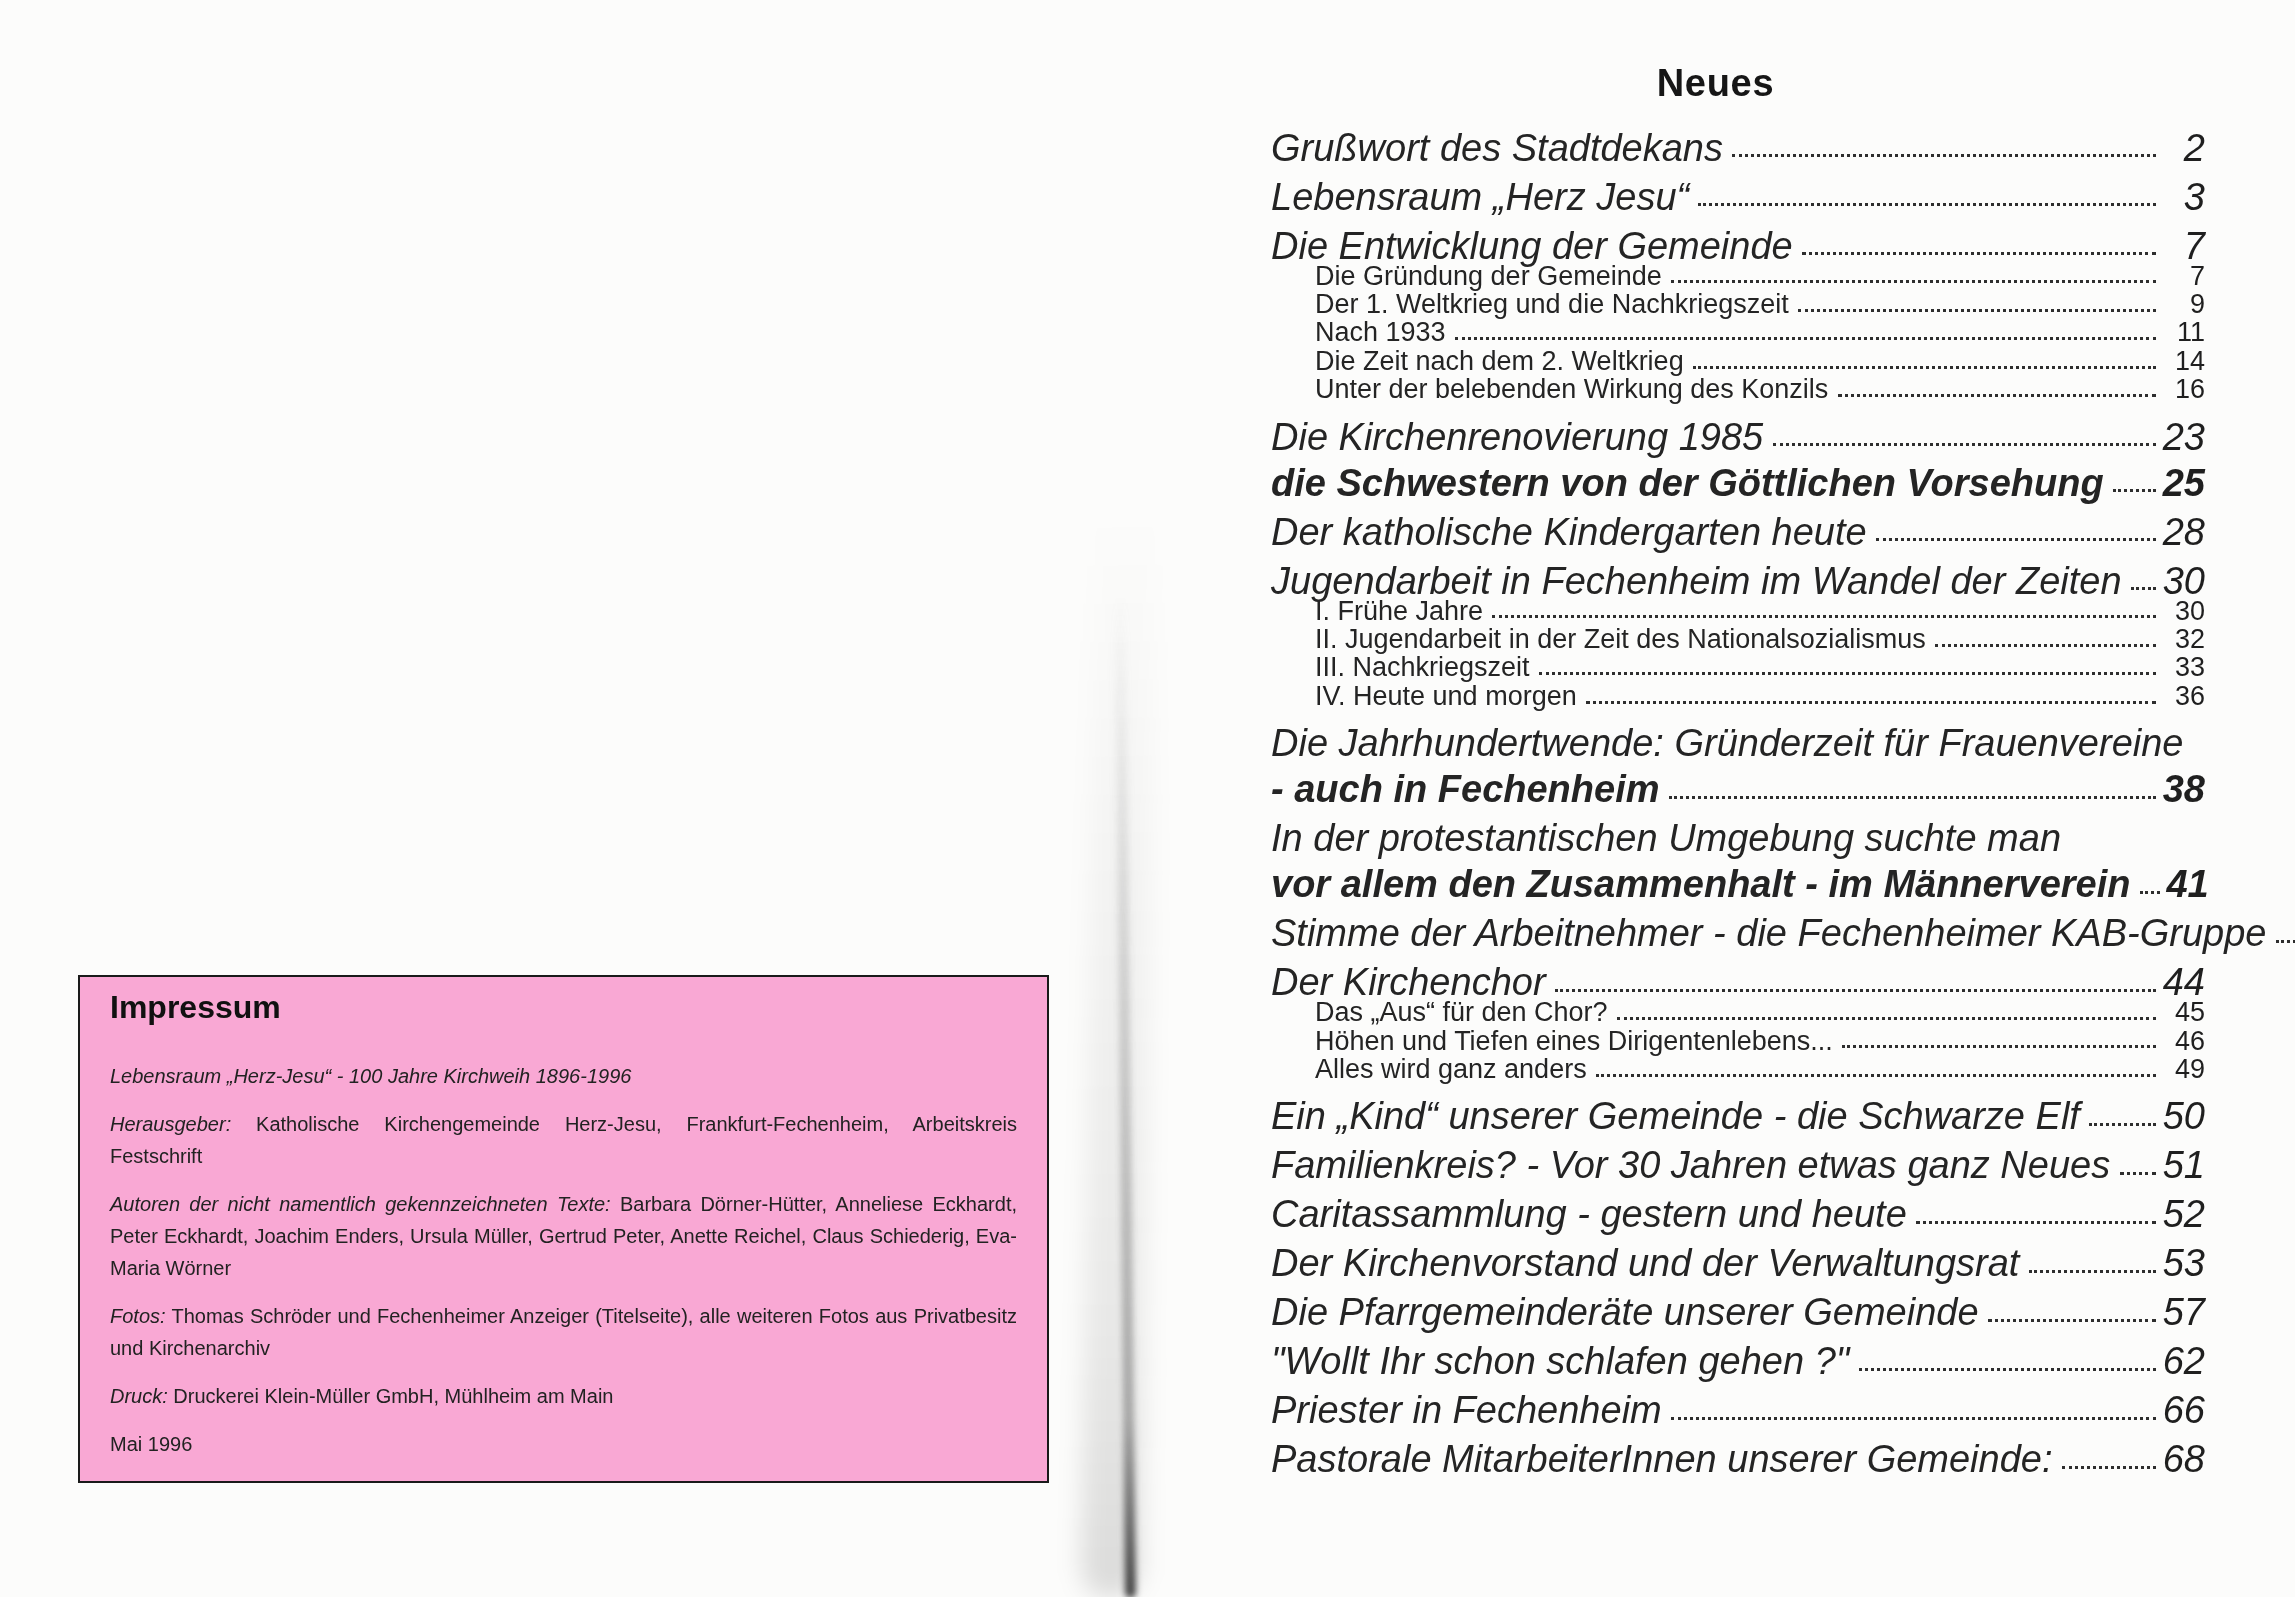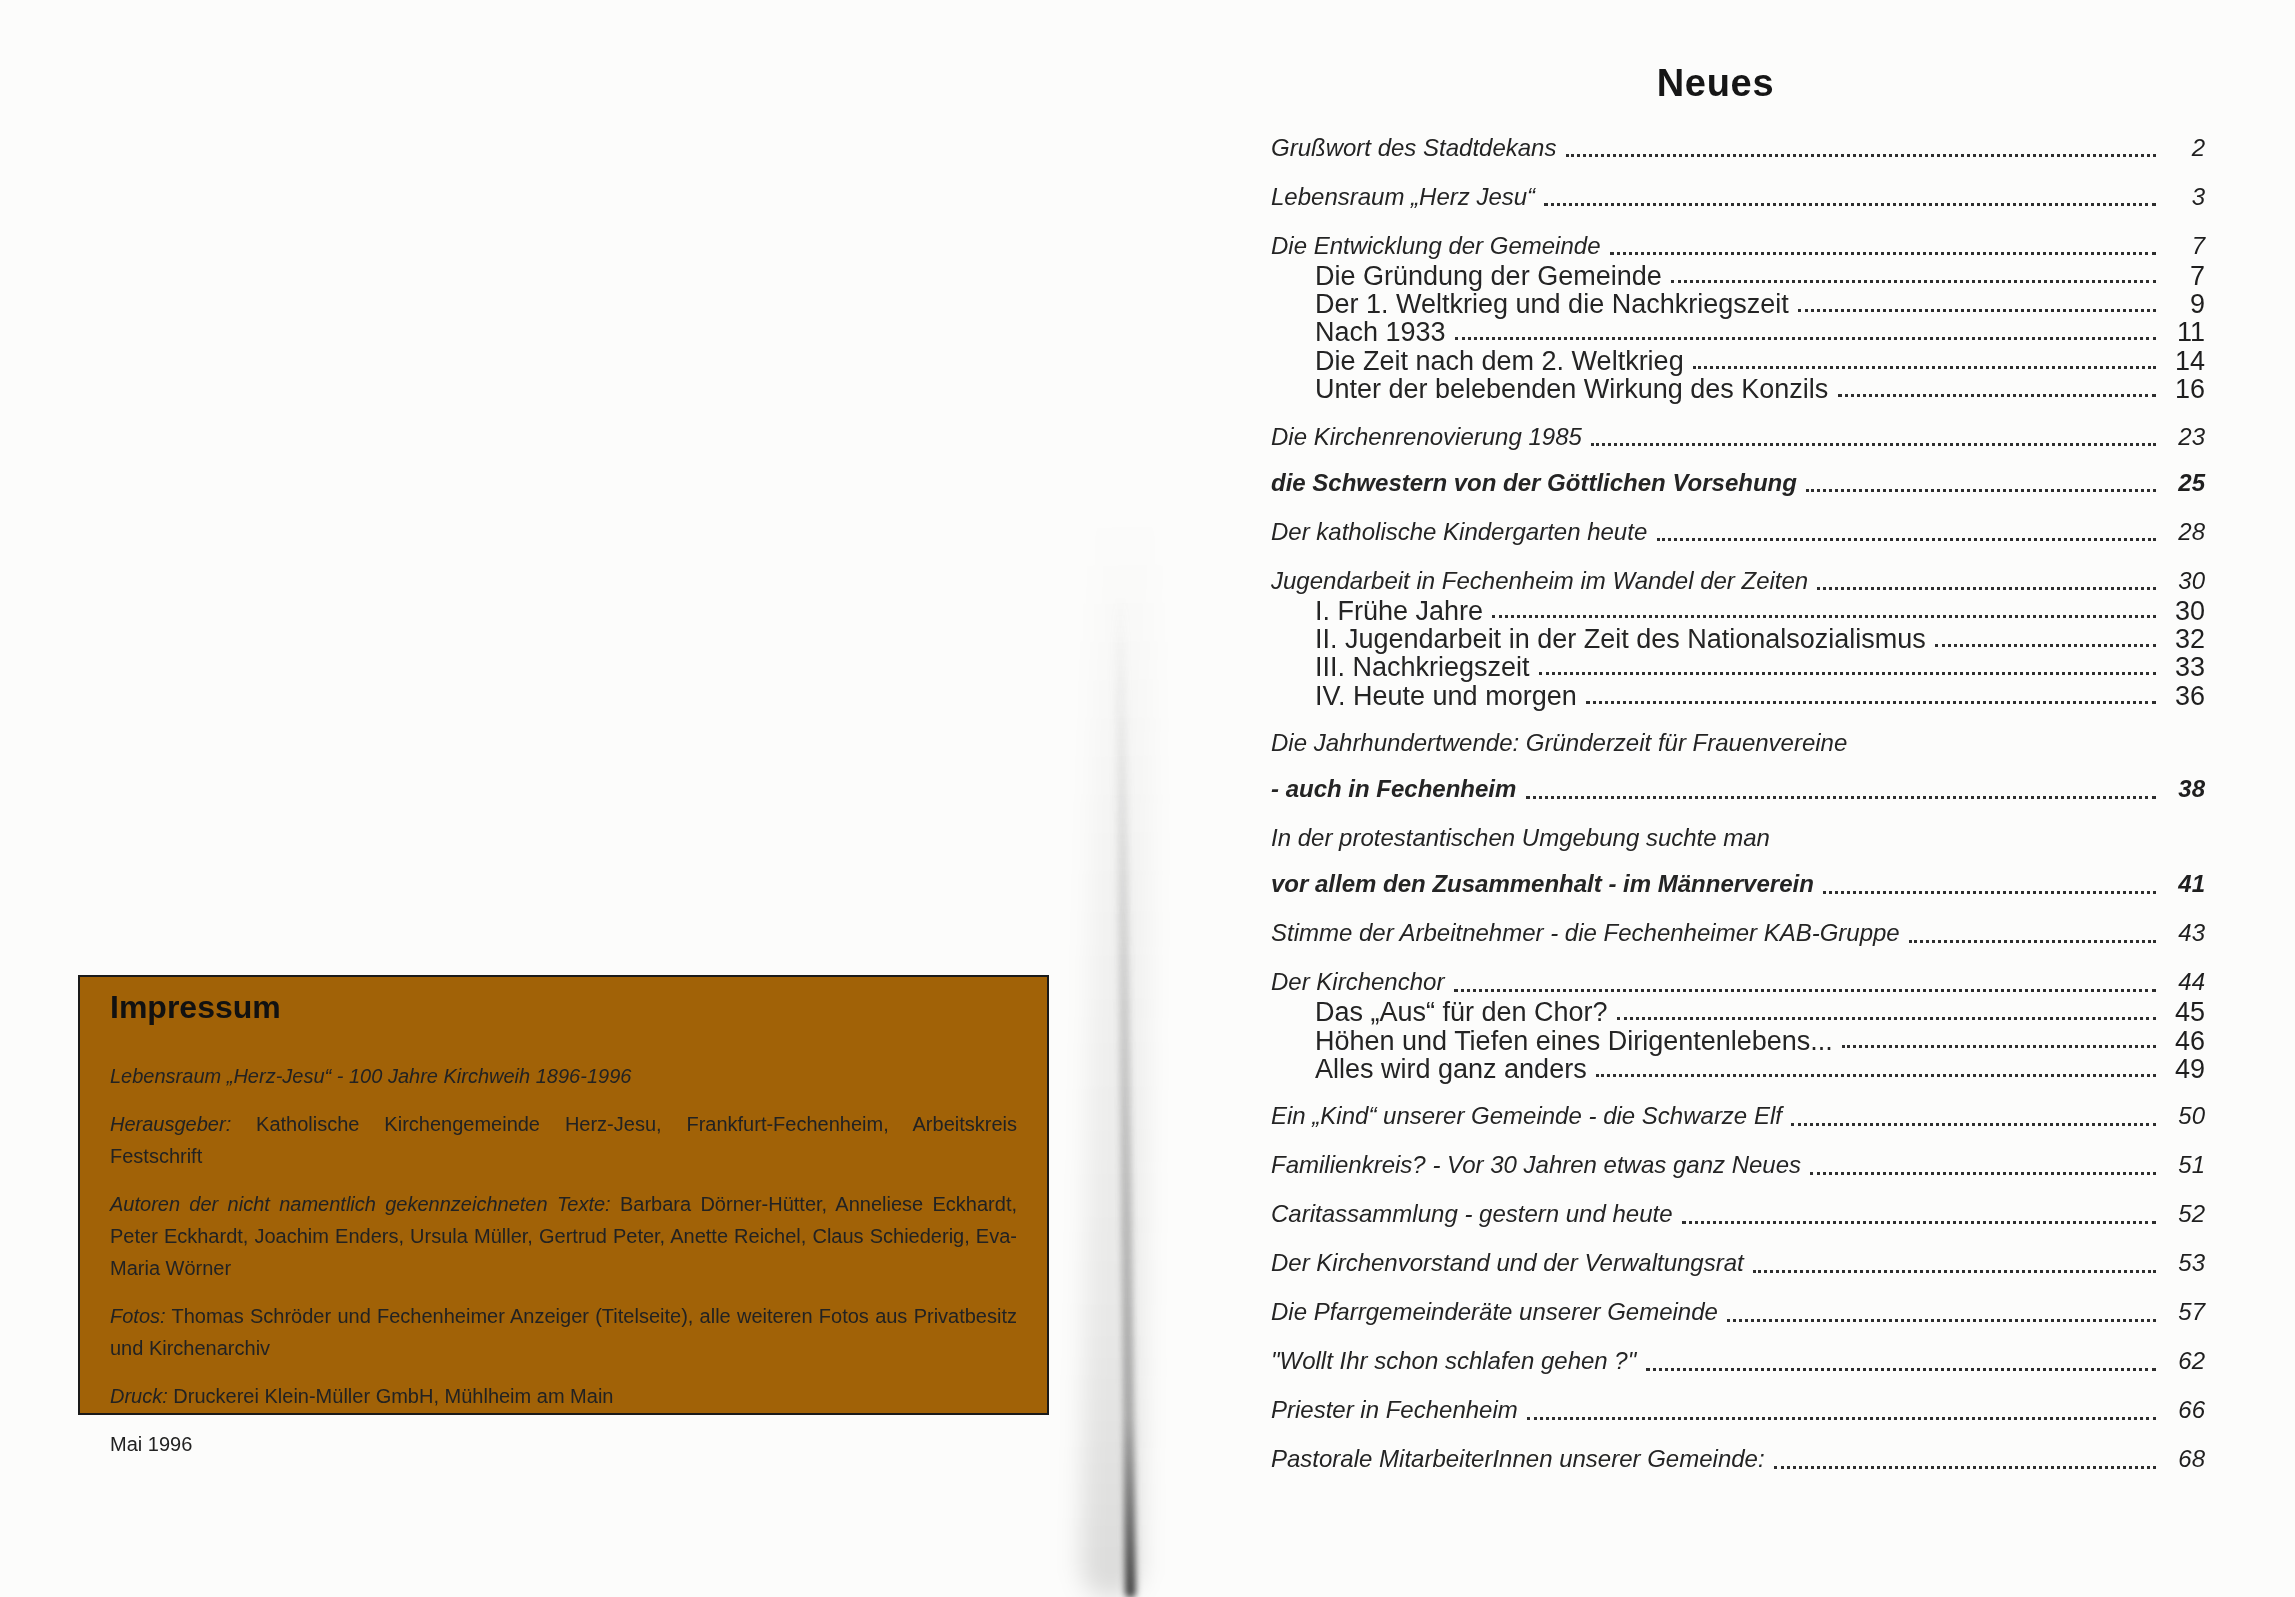--- a/index.html
+++ b/index.html
@@ -9,37 +9,37 @@
     font-family:"Liberation Sans","DejaVu Sans",sans-serif;
   }
 
   
   .toc{position:absolute;left:1271px;top:62px;width:934px;}
   .toc-title{
     font-size:38px;font-weight:bold;text-align:center;color:#161616;
     margin:0 0 26.5px 0;letter-spacing:0.7px;transform:translateX(-22.5px);
   }
   .rows{display:block;}
-  .row{display:flex;align-items:baseline;font-size:24px;line-height:32px;color:#242424;}
+  .row{display:flex;align-items:baseline;font-size:38px;line-height:32px;color:#242424;}
   .row.main{font-style:italic;margin-top:17px;}
   .row.main.cont{margin-top:14px;font-weight:bold;}
   .rows .row:first-child{margin-top:0;}
   .row.sub{font-style:normal;font-size:27px;line-height:28.4px;padding-left:44px;margin-top:0;}
   .row .text{white-space:nowrap;}
   .leader{
     flex:1;min-width:20px;align-self:flex-end;
     border-bottom:3.3px dotted #2e2e2e;margin:0 6.6px 6.6px 9.3px;
   }
   .page{min-width:42px;text-align:right;color:#1f1f1f;}
   .row.main .page{font-style:italic;}
 
   
   .impressum{
-    position:absolute;left:78px;top:975px;width:971px;height:440px;
-    box-sizing:border-box;border:2.6px solid #1a1a1a;background:#a16207;
+    position:absolute;left:78px;top:975px;width:971px;height:508px;
+    box-sizing:border-box;border:2.6px solid #1a1a1a;background:#f9a8d4;
     padding:12px 30px 20px 30px;
   }
   .imp-title{font-size:32px;font-weight:bold;color:#111;margin:0 0 34px 0;}
   .imp-p{font-size:20px;line-height:32px;margin:16px 0 0 0;text-align:justify;color:#222;}
   .imp-p.first{margin-top:0;}
   .imp-p.italic{font-style:italic;}
   .imp-p .label{font-style:italic;}
 
   
   .spine-soft{

